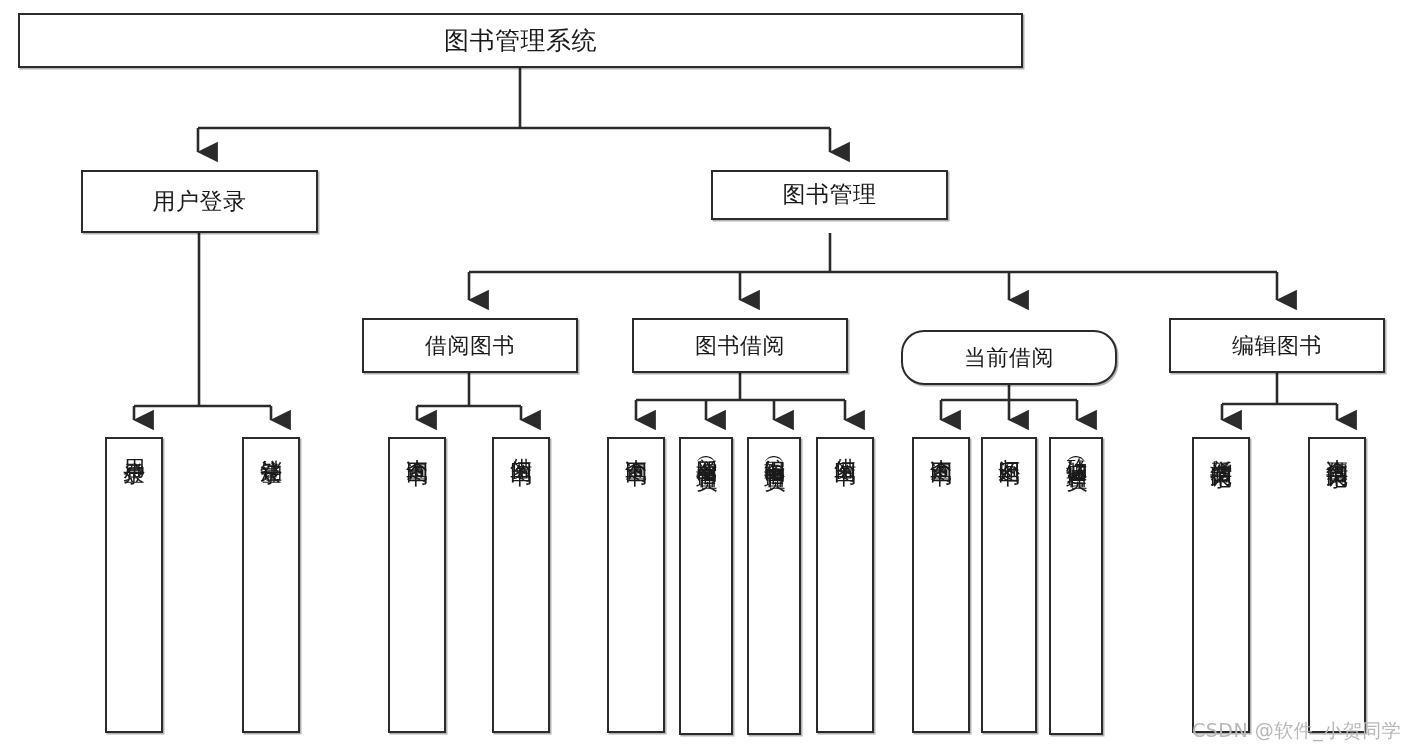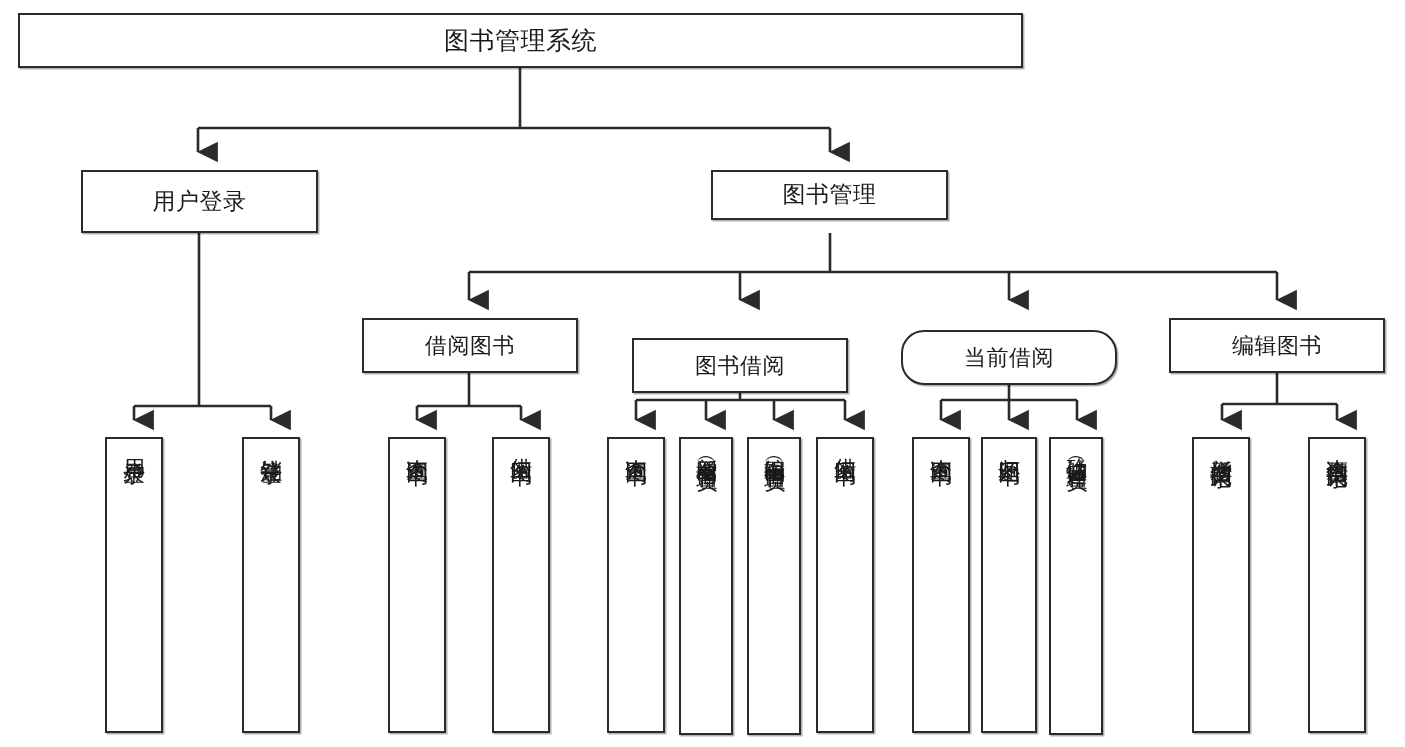--- a/index.html
+++ b/index.html
@@ -138,21 +138,21 @@
   </div>
 
   <div class="node horiz" style="left:711px; top:170px; width:237px; height:50px;">
     <span class="label t-l2">图书管理</span>
   </div>
 
   <div class="node horiz" style="left:362px; top:318px; width:216px; height:55px;">
     <span class="label t-l3">借阅图书</span>
   </div>
 
-  <div class="node horiz" style="left:632px; top:318px; width:216px; height:55px;margin-top:20px;">
+  <div class="node horiz" style="left:632px; top:318px; width:216px; height:55px;">
     <span class="label t-l3">图书借阅</span>
   </div>
 
   <div class="node horiz" style="left:901px; top:330px; width:216px; height:55px;border-radius:23px;">
     <span class="label t-l3">当前借阅</span>
   </div>
 
   <div class="node horiz" style="left:1169px; top:318px; width:216px; height:55px;">
     <span class="label t-l3">编辑图书</span>
   </div>
@@ -202,14 +202,15 @@
   </div>
 
   <div class="node vert" style="left:1192px; top:437px; width:58px; height:296px;">
     <span class="label t-leaf">新增借阅记录</span>
   </div>
 
   <div class="node vert" style="left:1308px; top:437px; width:58px; height:296px;">
     <span class="label t-leaf">查询借阅记录</span>
   </div>
 
+  <div class="watermark" style="left:1192px; top:718px;">CSDN @软件_小贺同学</div>
 
 </div>
 
 </body></html>

